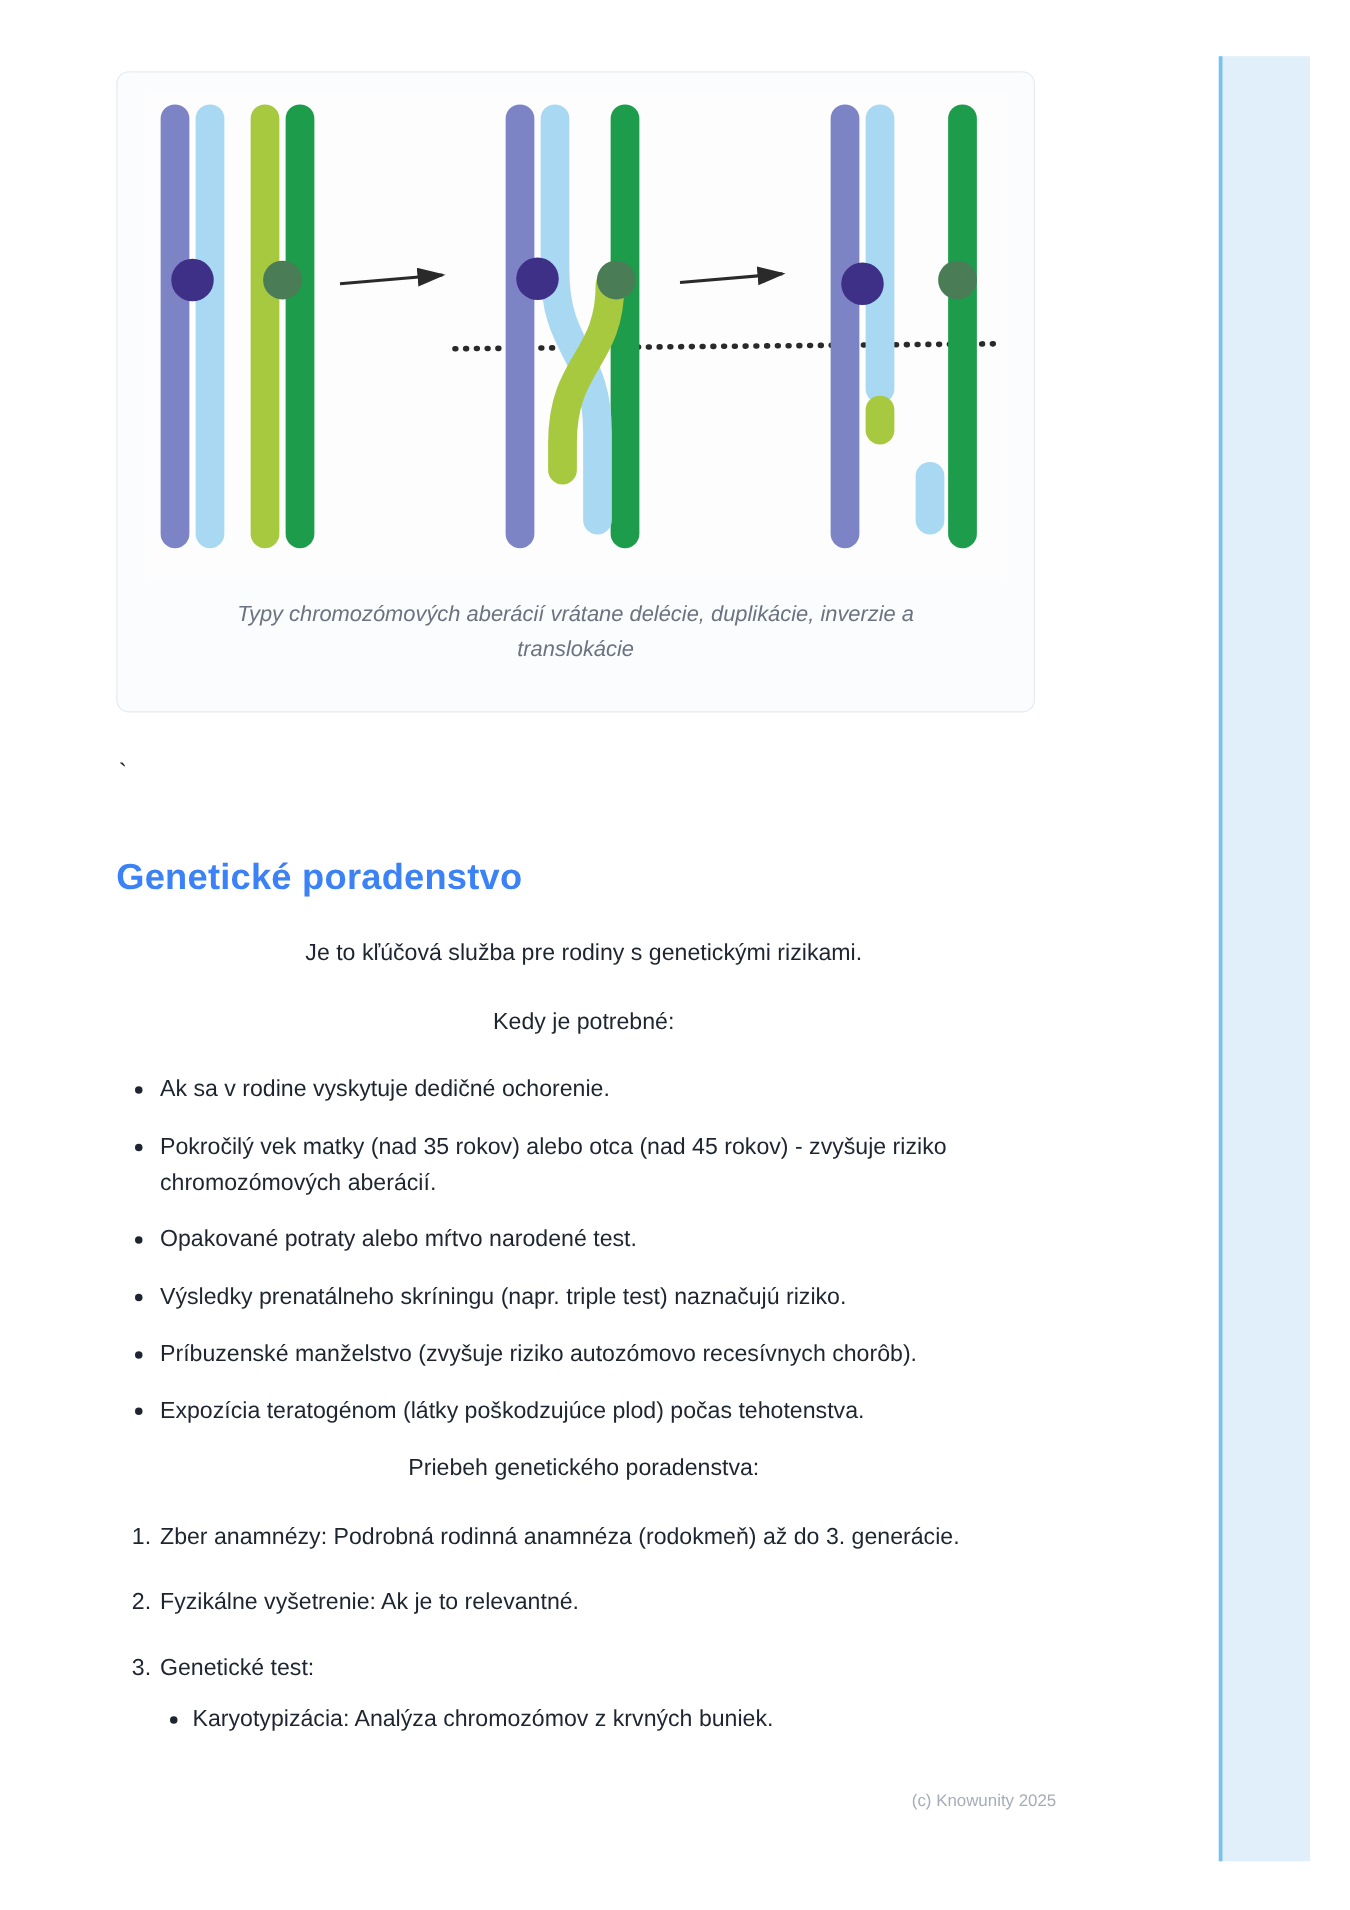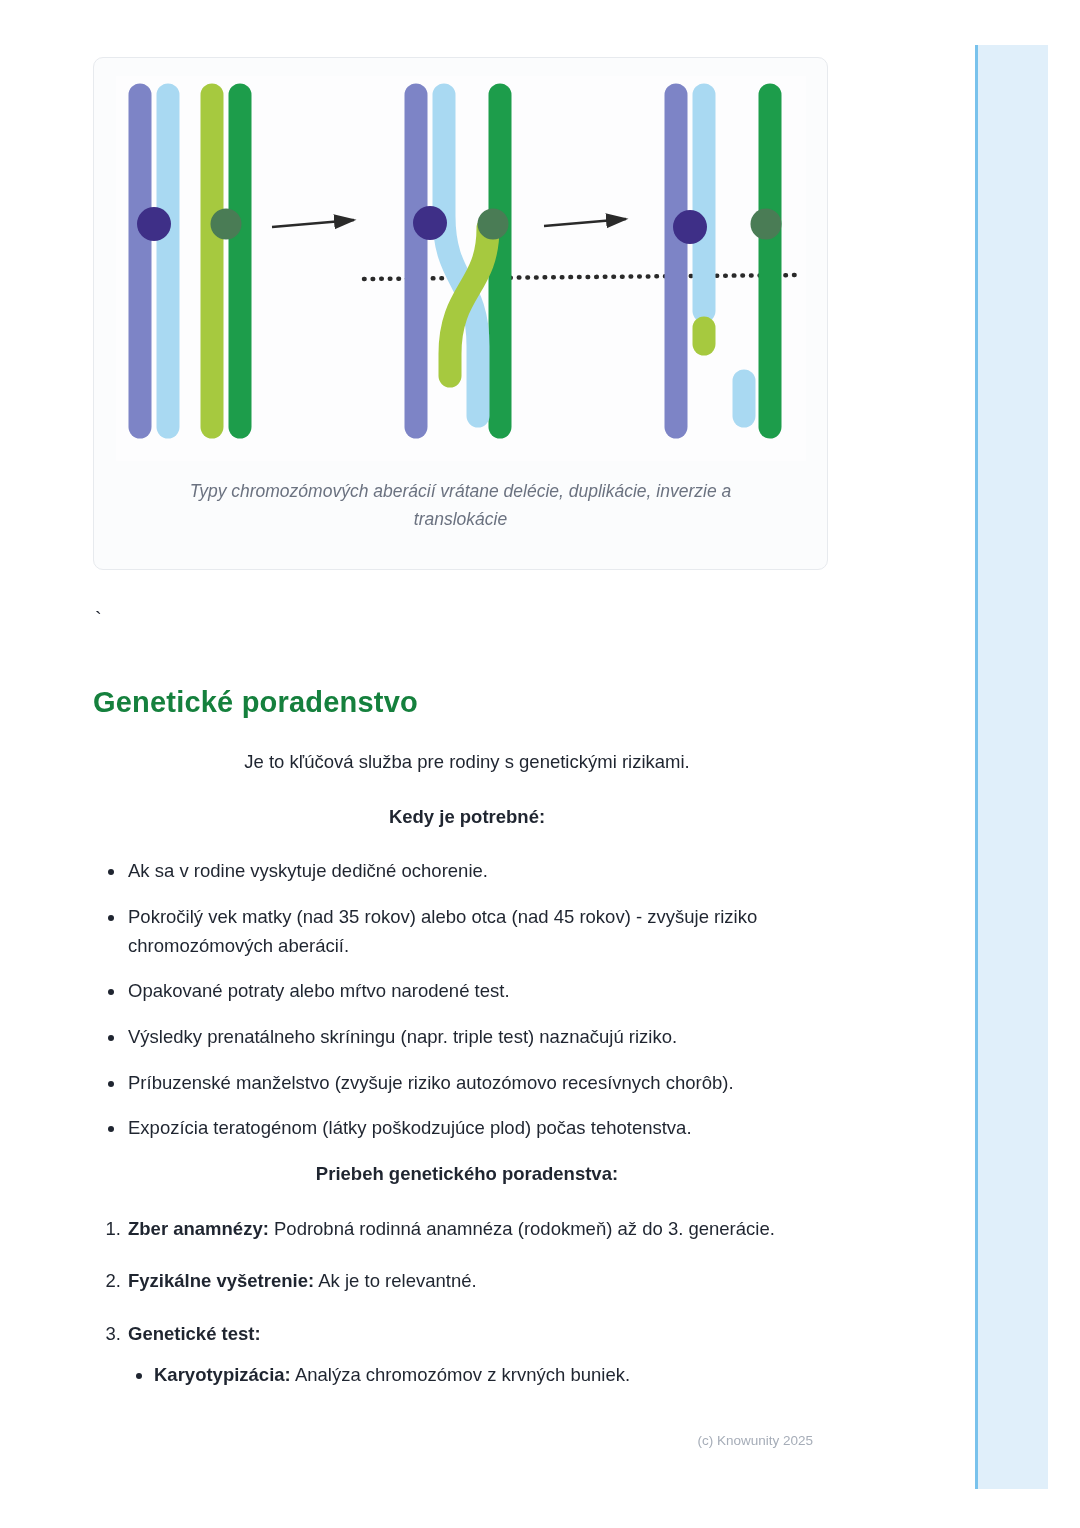--- a/index.html
+++ b/index.html
@@ -4,21 +4,21 @@
 <style>
   html,body { margin:0; padding:0; }
   body {
     width:1080px; height:1528px;
     background:#ffffff;
     font-family:"Liberation Sans", sans-serif;
     color:#1f2530;
     position:relative;
     overflow:hidden;
   }
-  .page { position:relative; width:881px; height:1528px; }
+  .page { position:relative; width:881px; height:1528px;padding-left:32px; }
 
   
   .figure-card {
     position:absolute; left:93px; top:57px;
     width:735px; height:513px;
     background:#fbfcfd;
     border:1px solid #e7eaee;
     border-radius:10px;
     box-sizing:border-box;
     padding:18px 22px 0 22px;
@@ -40,31 +40,31 @@
 
   .stray {
     position:absolute; left:95px; top:608px;
     font-size:20px; color:#1f2530;
   }
 
   .heading {
     position:absolute; left:93px; top:686px;
     margin:0;
     font-size:29px; font-weight:700;
-    color:#15803d;
+    color:#3b82f6;
     letter-spacing:0.2px;
   }
 
   .content {
     position:absolute; left:93px; top:748px;
     width:748px;
     font-size:18.5px; line-height:1.55;
   }
   .content p { margin:0 0 26px 0;text-align:center; }
-  .bold { font-weight:700; }
+  .bold { font-weight:400; }
 
   ul.bullet-list { margin:16px 0 14px 0; padding-left:33px; list-style:disc; }
   ul.bullet-list > li { margin-bottom:17px; padding-left:2px; }
 
   ol.numbered-list { margin:4px 0 0 0; padding-left:33px; }
   ol.numbered-list > li { margin-bottom:17px; padding-left:2px;margin-top:24px; }
 
   ul.nested-list { margin:12px 0 0 0; padding-left:26px; list-style:disc; }
   ul.nested-list > li { margin-bottom:0; }
 

